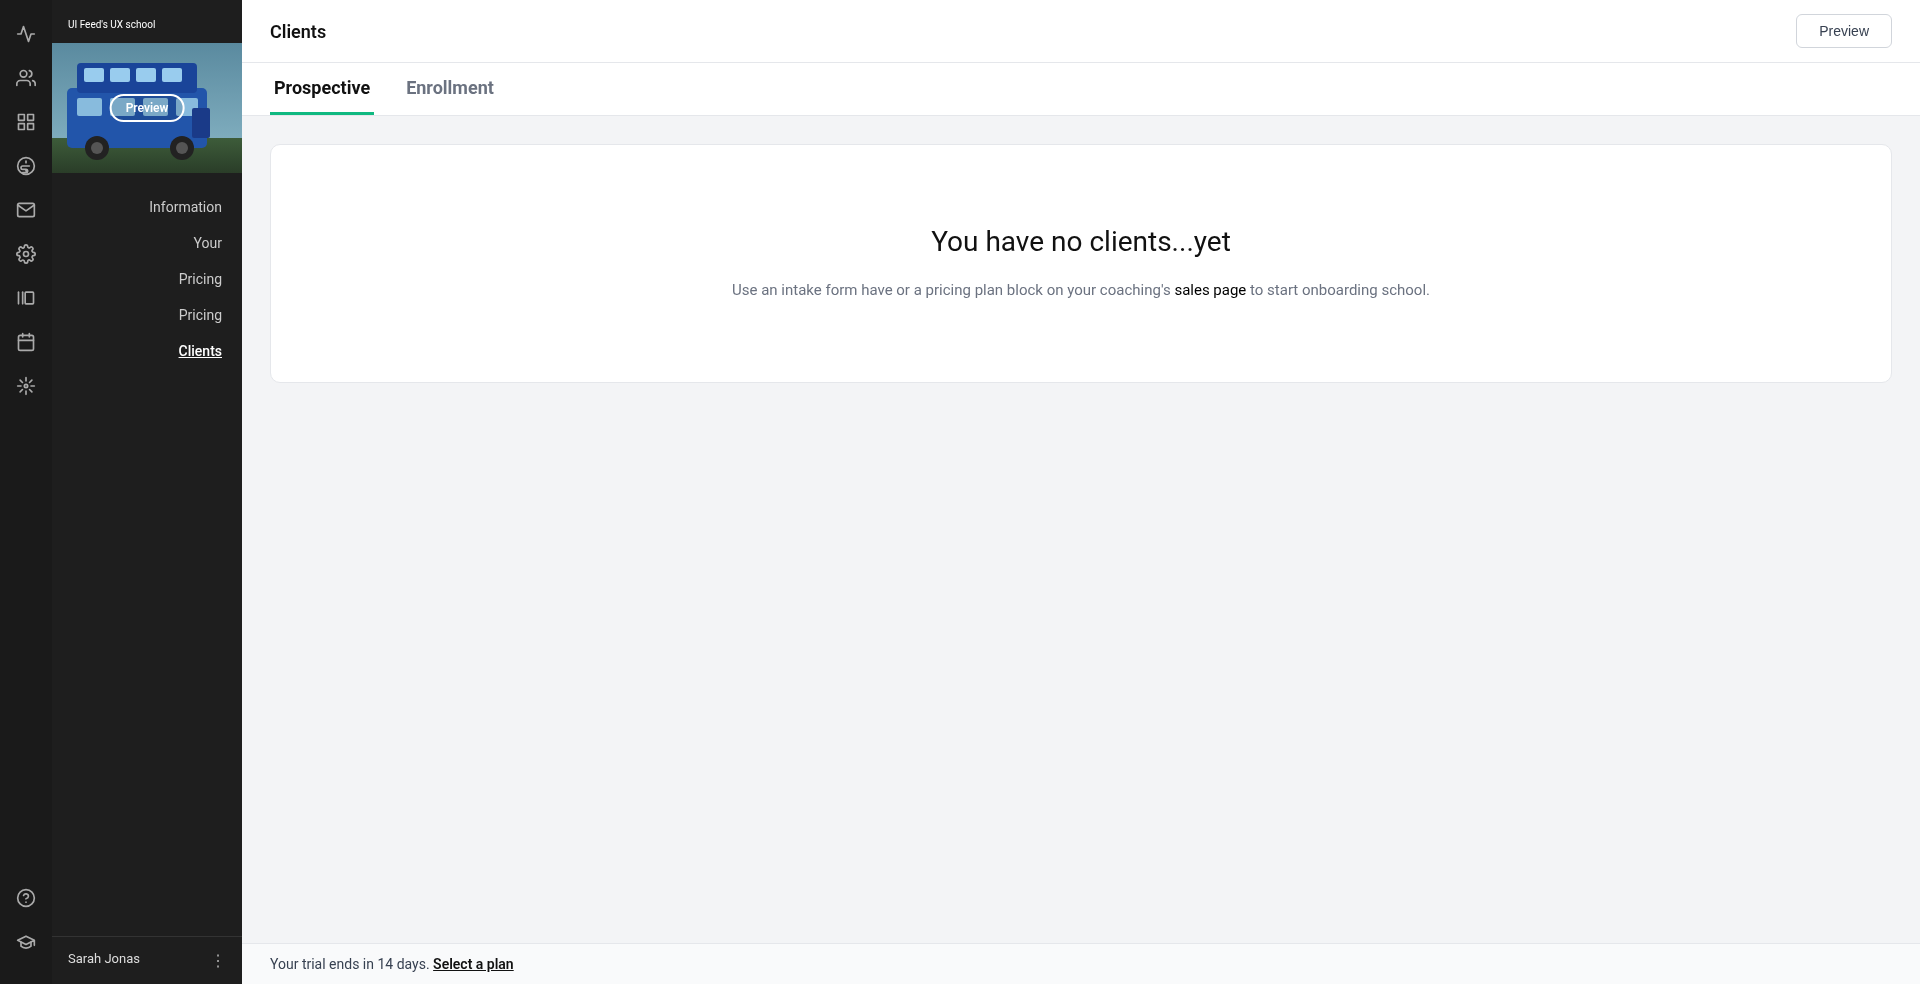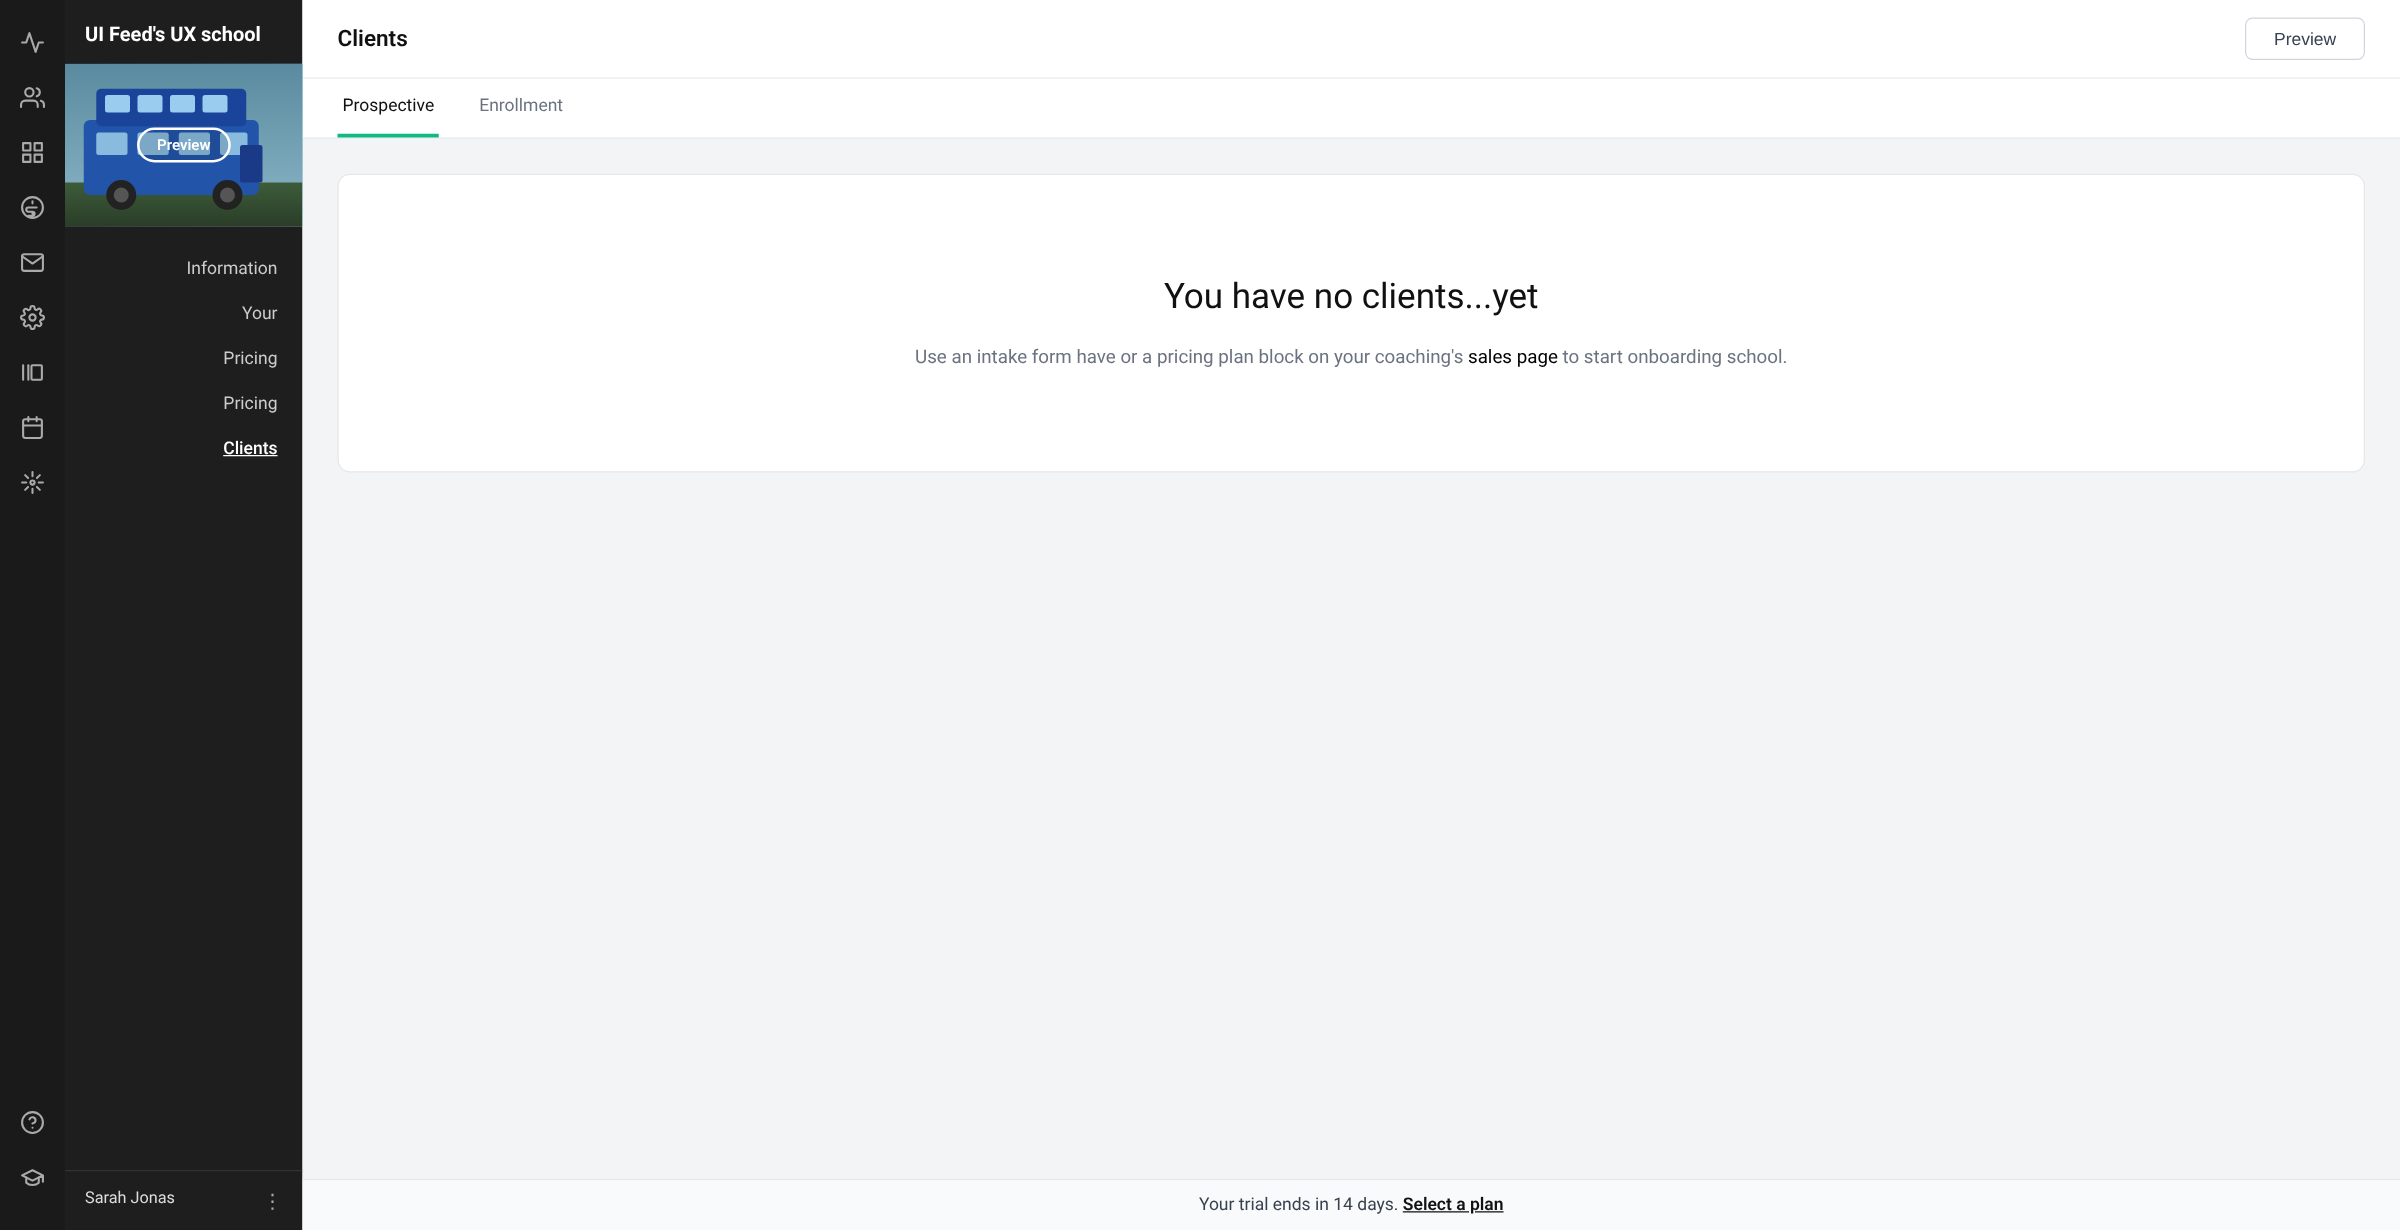--- a/index.html
+++ b/index.html
@@ -41,22 +41,22 @@
     .left-panel {
       width: 190px;
       background: #1e1e1e;
       display: flex;
       flex-direction: column;
       flex-shrink: 0;
       height: 984px;
     }
     .app-title {
       color: #ffffff;
-      font-size: 16px;
-      font-weight: 700;
+      font-size: 10px;
+      font-weight: 400;
       padding: 18px 16px 12px;
       line-height: 1.3;
     }
     .course-image {
       width: 100%;
       height: 130px;
       background: linear-gradient(135deg, #2d5a8a 0%, #4a7fb5 30%, #6eb8d4 60%, #8ecfe0 80%, #b5e0ec 100%);
       position: relative;
       overflow: hidden;
     }
@@ -144,27 +144,27 @@
     
     .tabs-area {
       background: #ffffff;
       padding: 0 28px;
       display: flex;
       align-items: flex-end;
       border-bottom: 1px solid #e5e7eb;
       flex-shrink: 0;
     }
     .tab {
-      font-size: 14px;
+      font-size: 18px;
       padding: 14px 4px;
       margin-right: 28px;
       cursor: pointer;
       color: #6b7280;
       border-bottom: 3px solid transparent;
-      font-weight: 400;
+      font-weight: 700;
     }
     .tab.active {
       color: #111;
       border-bottom: 3px solid #10b981;
     }
 
     
     .content-area {
       flex: 1;
       padding: 28px;
@@ -193,21 +193,20 @@
     .empty-state-desc a {
       color: #000000;
       text-decoration: none;
     }
 
     
     .trial-bar {
       background: #f9fafb;
       border-top: 1px solid #e5e7eb;
       padding: 12px 28px;
-      text-align: center;
       font-size: 14px;
       color: #374151;
       flex-shrink: 0;
     }
     .trial-bar a {
       color: #111;
       font-weight: 600;
       text-decoration: underline;
       cursor: pointer;
     }

